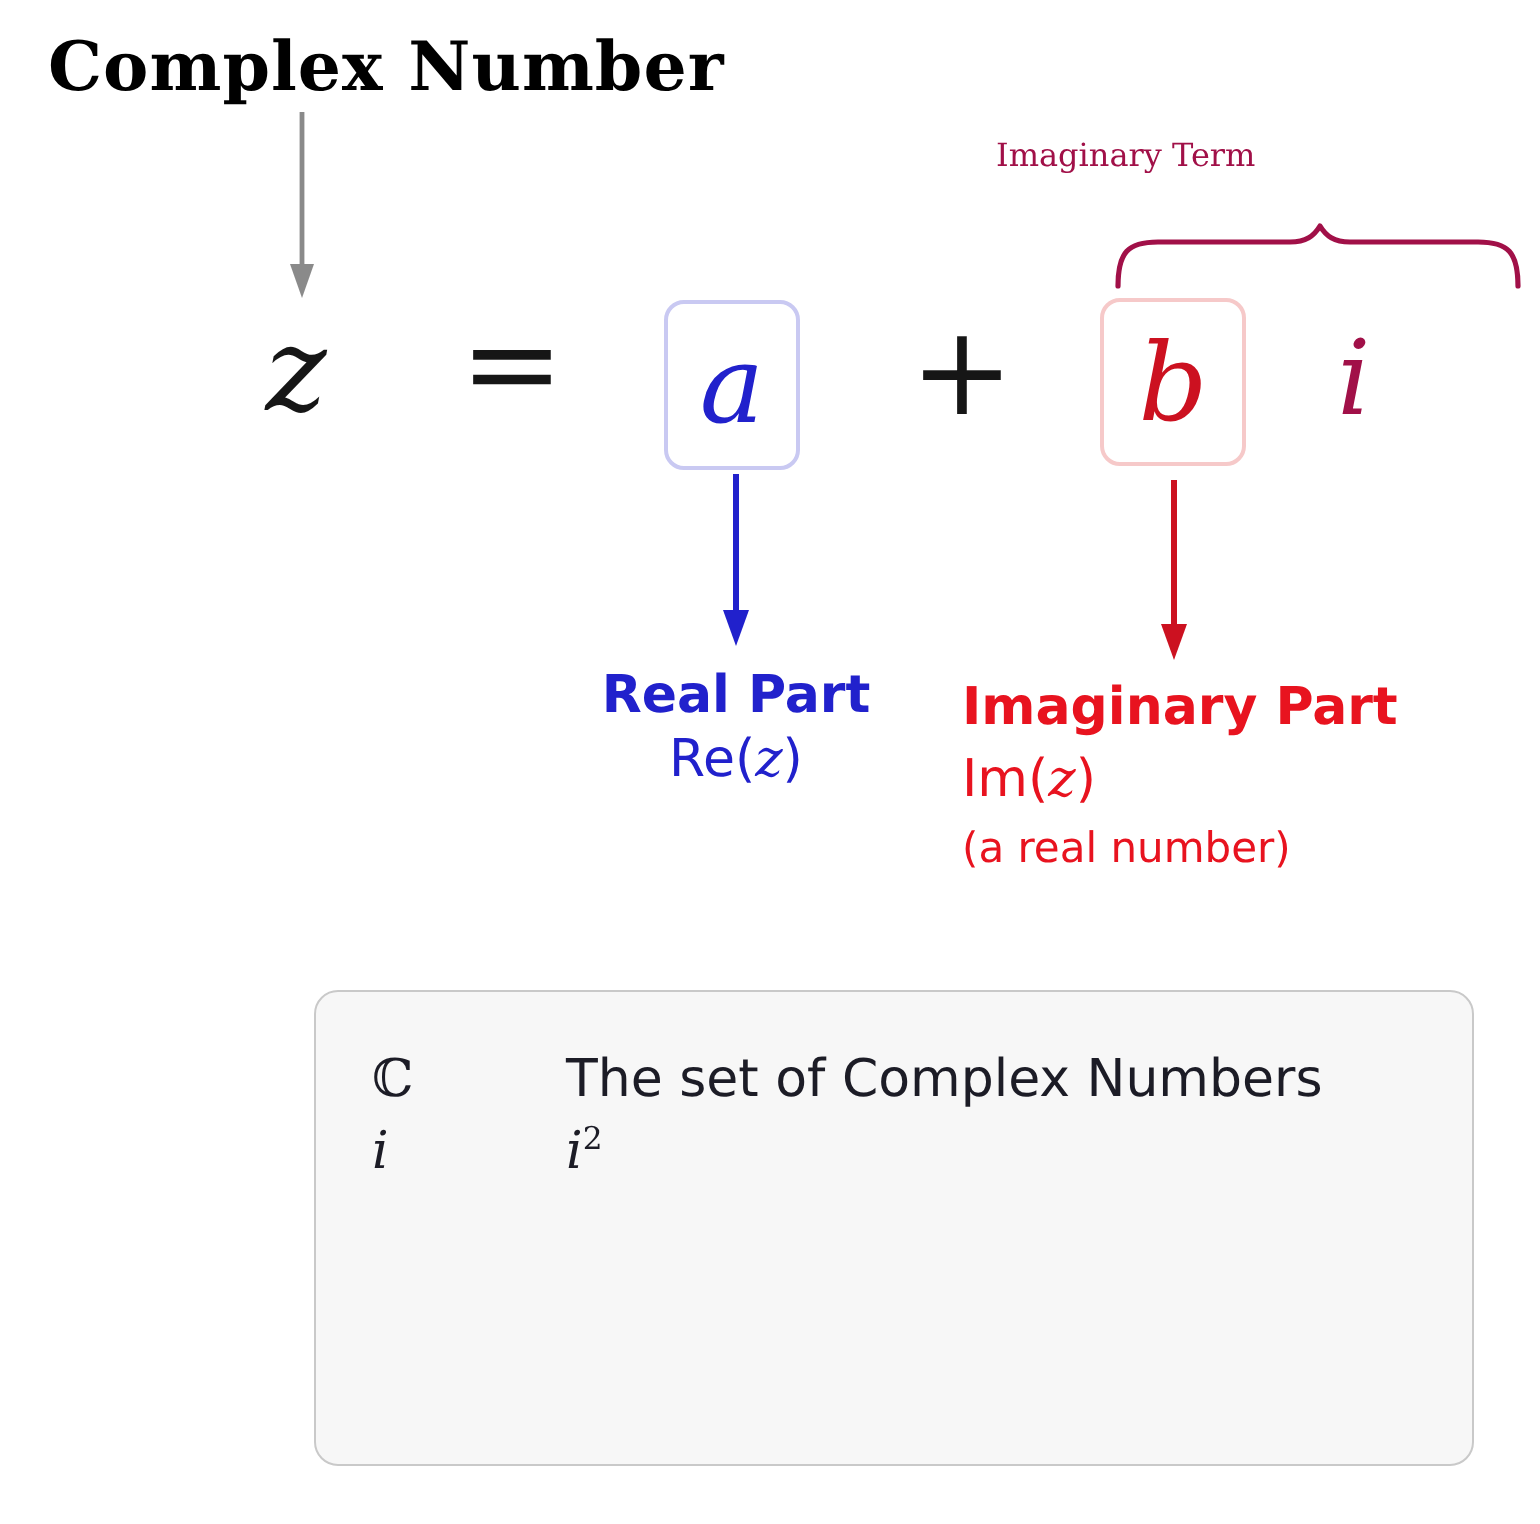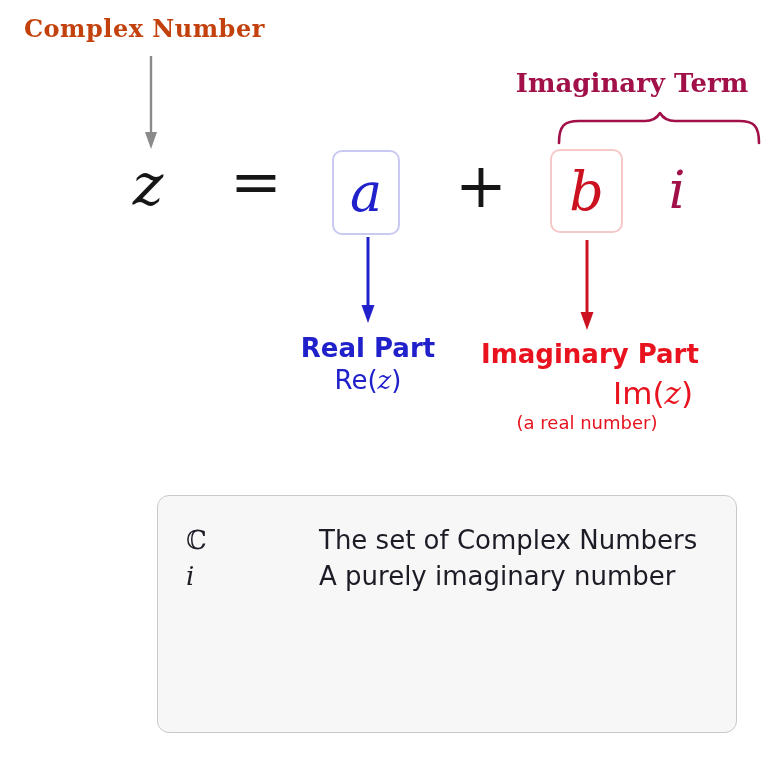--- a/index.html
+++ b/index.html
@@ -6,26 +6,26 @@
   .canvas {
     position:relative; width:770px; height:762px; background:#ffffff;
     overflow:hidden; font-family:"DejaVu Serif", serif;
   }
   .abs { position:absolute; box-sizing:border-box; }
   .center { display:flex; align-items:center; justify-content:center; }
   .mi { font-family:"DejaVu Serif", serif; font-style:italic; }
 
   
   .complex-label {
-    left:24px; top:14px; font-weight:bold; font-size:24px; letter-spacing:0.5px;
-    color:#c2410c; font-family:"DejaVu Serif", serif; white-space:nowrap;
+    left:24px; top:14px; font-weight:bold; font-size:34px; letter-spacing:0.5px;
+    color:#000000; font-family:"DejaVu Serif", serif; white-space:nowrap;
   }
   .imaginary-term-label {
-    left:498px; top:68px; width:268px; text-align:center; white-space:nowrap;
-    font-weight:bold; font-size:26px; color:var(--wine);
+    left:498px; top:68px; width:268px; white-space:nowrap;
+    font-weight:normal; font-size:16px; color:var(--wine);
     font-family:"DejaVu Serif", serif;
   }
 
   
   .eq-sym { color:#161616; }
   .eq-z    { left:112px; top:146px; width:72px; height:78px; font-size:58px; }
   .eq-eq   { left:220px; top:142px; width:72px; height:78px; font-size:62px; }
   .eq-plus { left:445px; top:144px; width:72px; height:82px; font-size:62px; }
   .eq-i    { left:652px; top:148px; width:50px; height:84px; font-size:52px; color:var(--wine); }
 
@@ -36,36 +36,36 @@
   .box-b span { font-size:54px; color:var(--red); }
 
   
   svg.icon { position:absolute; overflow:visible; }
 
   
   .sans { font-family:"DejaVu Sans", sans-serif; }
   .real-part-label   { left:283px; top:333px; width:170px; text-align:center; font-weight:bold; font-size:26px; color:var(--blue); }
   .real-part-formula { left:283px; top:365px; width:170px; text-align:center; font-size:26px; color:var(--blue); }
   .imag-part-label   { left:481px; top:339px; width:212px; font-weight:bold; font-size:26px; color:var(--red_bright); white-space:nowrap; }
-  .imag-part-formula { left:481px; top:375px; width:212px; text-align:right; font-size:31px; color:var(--red_bright); }
-  .imag-part-note    { left:481px; top:412px; width:212px; text-align:center; font-size:18px; color:var(--red_bright); }
+  .imag-part-formula { left:481px; top:375px; width:212px; text-align:left; font-size:26px; color:var(--red_bright); }
+  .imag-part-note    { left:481px; top:412px; width:212px; text-align:left; font-size:21px; color:var(--red_bright); }
 
   
   .legend-box {
     left:157px; top:495px; width:580px; height:238px;
     background:var(--legend_bg); border:1.5px solid var(--legend_border);
     border-radius:12px;
   }
   .legend-grid {
     display:grid; grid-template-columns:97px 1fr; align-content:start;
     padding:27px 8px 0 28px; column-gap:0; row-gap:0;
     font-size:26px; line-height:35.5px; color:#1c1c26;
   }
   .legend-symbol { font-family:"DejaVu Serif", serif; }
-  .legend-desc   { font-family:"DejaVu Sans", sans-serif; white-space:nowrap;margin-left:36px; }
+  .legend-desc   { font-family:"DejaVu Sans", sans-serif; white-space:nowrap; }
   sup { font-size:60%; line-height:0; }
   .sqrt { border-top:2px solid currentColor; padding:0 2px 0 1px; margin-left:-1px; }
 </style>
 </head>
 <body>
 
 <div class="canvas">
 
   <div class="abs complex-label">Complex Number</div>
 
@@ -111,17 +111,17 @@
 
   <div class="abs sans imag-part-label">Imaginary Part</div>
   <div class="abs sans imag-part-formula">Im(<i class="mi">z</i>)</div>
   <div class="abs sans imag-part-note">(a real number)</div>
 
   <div class="abs legend-box">
     <div class="legend-grid">
         <div class="legend-symbol">ℂ</div>
         <div class="legend-desc">The set of Complex Numbers</div>
         <div class="legend-symbol"><i class="mi">i</i></div>
-        <div class="legend-desc">A purely imaginary number</div>
+        <div class="legend-symbol"><i class="mi">i</i><sup>2</sup></div>
       </div>
   </div>
 
 </div>
 
 </body></html>

